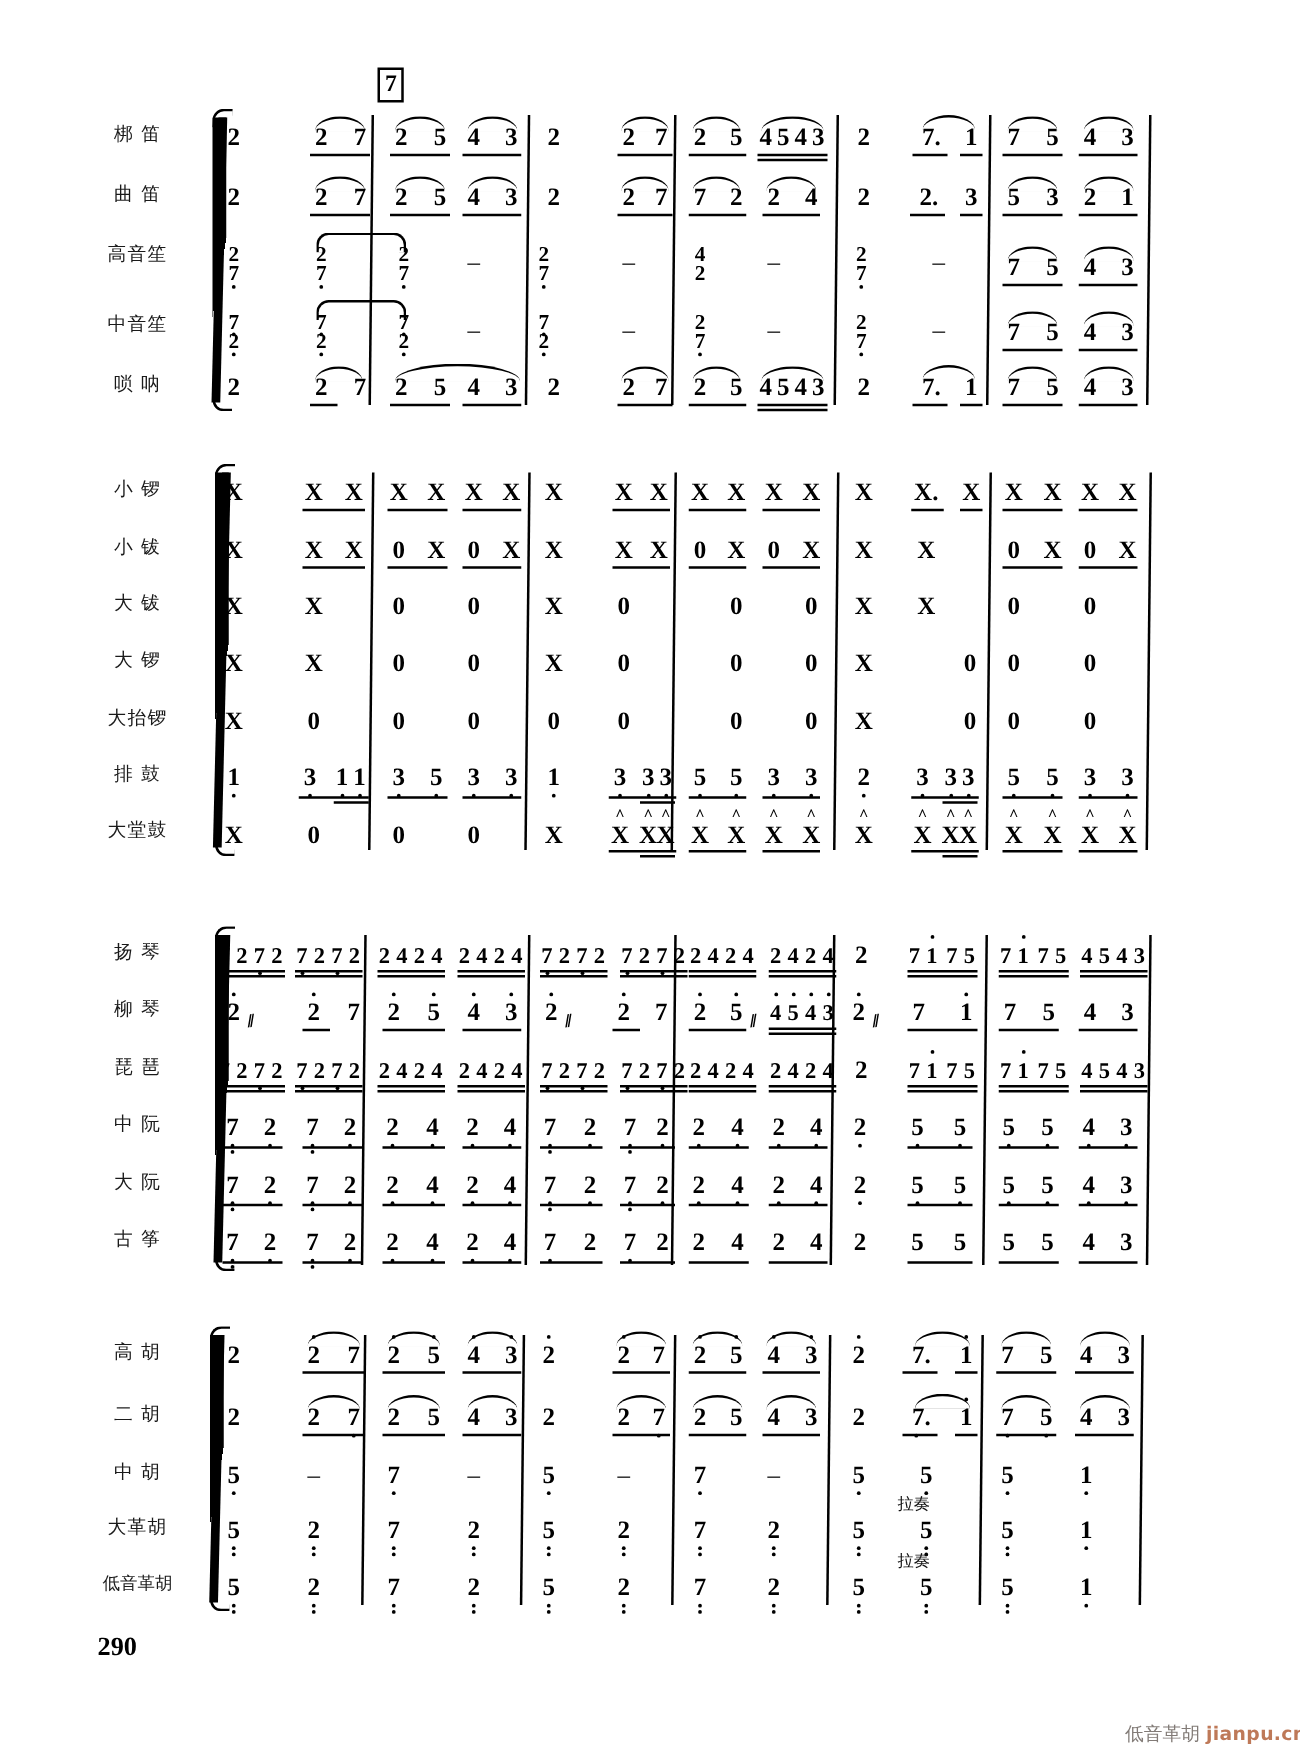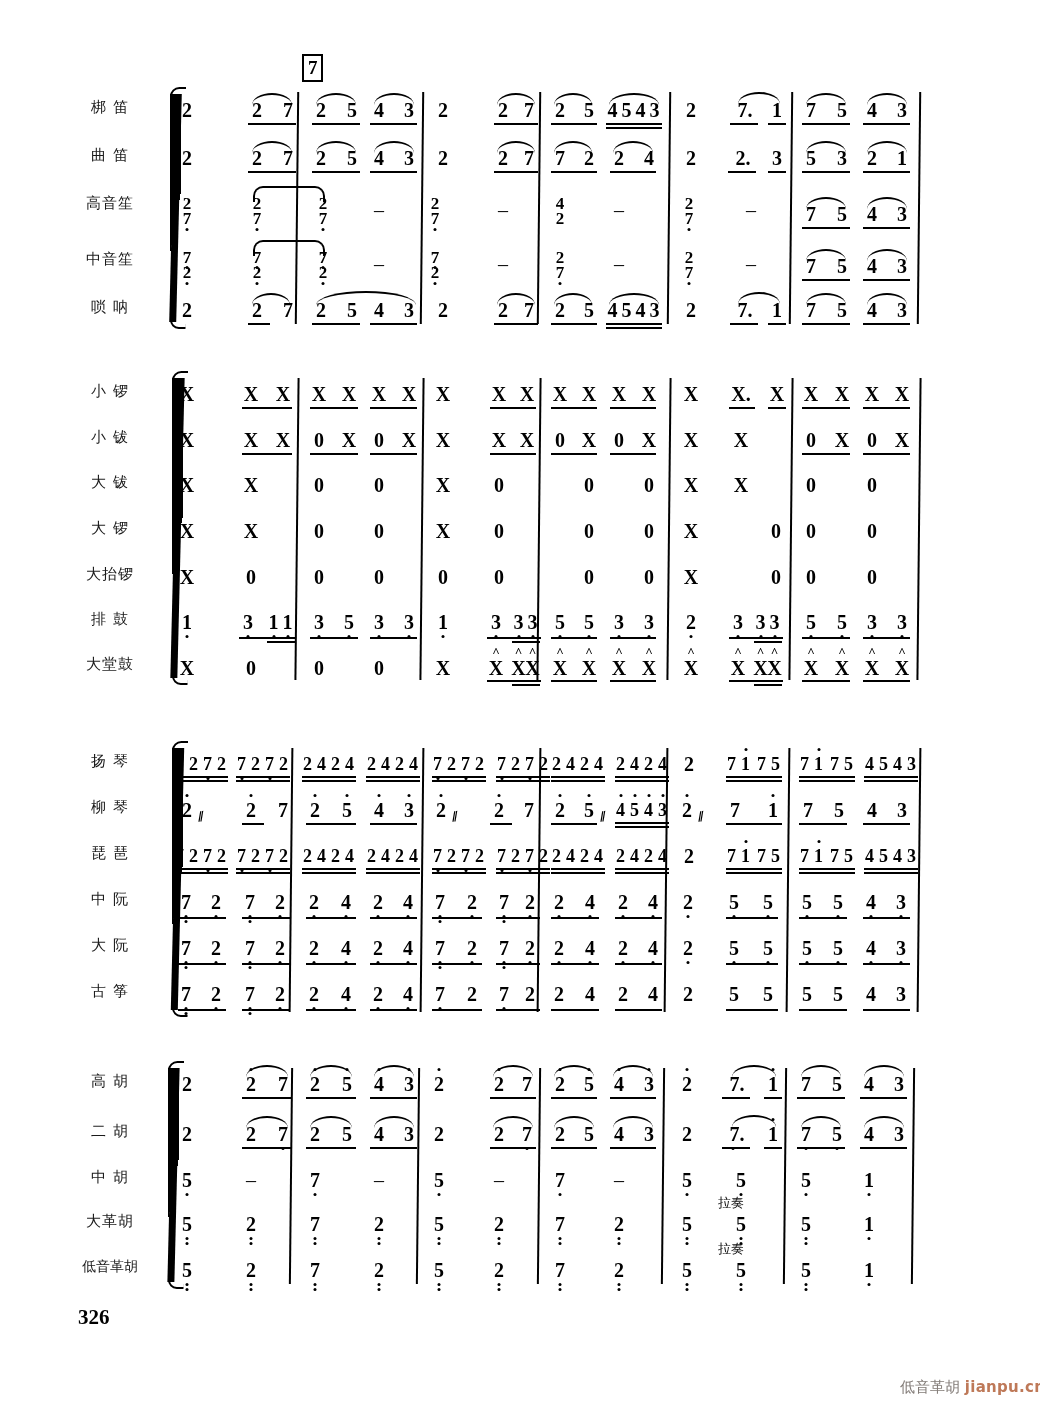--- a/index.html
+++ b/index.html
@@ -1191,20 +1191,20 @@
       <div class="note" style="left:488px;width:22px;">2<span class="od dn1"></span><span class="od dn2"></span></div>
       <div class="note" style="left:549px;width:22px;">7<span class="od dn1"></span><span class="od dn2"></span></div>
       <div class="note" style="left:608px;width:22px;">2<span class="od dn1"></span><span class="od dn2"></span></div>
       <div class="note" style="left:676px;width:22px;">5<span class="od dn1"></span><span class="od dn2"></span></div>
       <div class="note" style="left:730px;width:22px;">5<span class="od dn1"></span><span class="od dn2"></span></div>
       <div class="note" style="left:795px;width:22px;">5<span class="od dn1"></span><span class="od dn2"></span></div>
       <div class="note" style="left:858px;width:22px;">1<span class="od dn1"></span></div>
     </div>
   </div>
 
-  <div class="pageno" style="left:78px;top:1305px;">326</div>
+  <div class="pageno" style="left:78px;top:1305px;">290</div>
 
   <div class="watermark" style="left:900px;top:1378px;">
     <span class="wm-cn">低音革胡</span>
     <span class="wm-en">jianpu.cn</span>
   </div>
 
 </div>
 
 </body></html>

